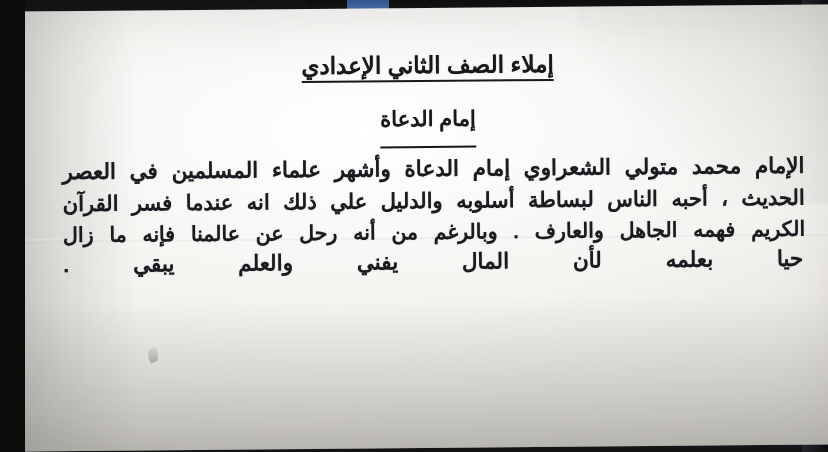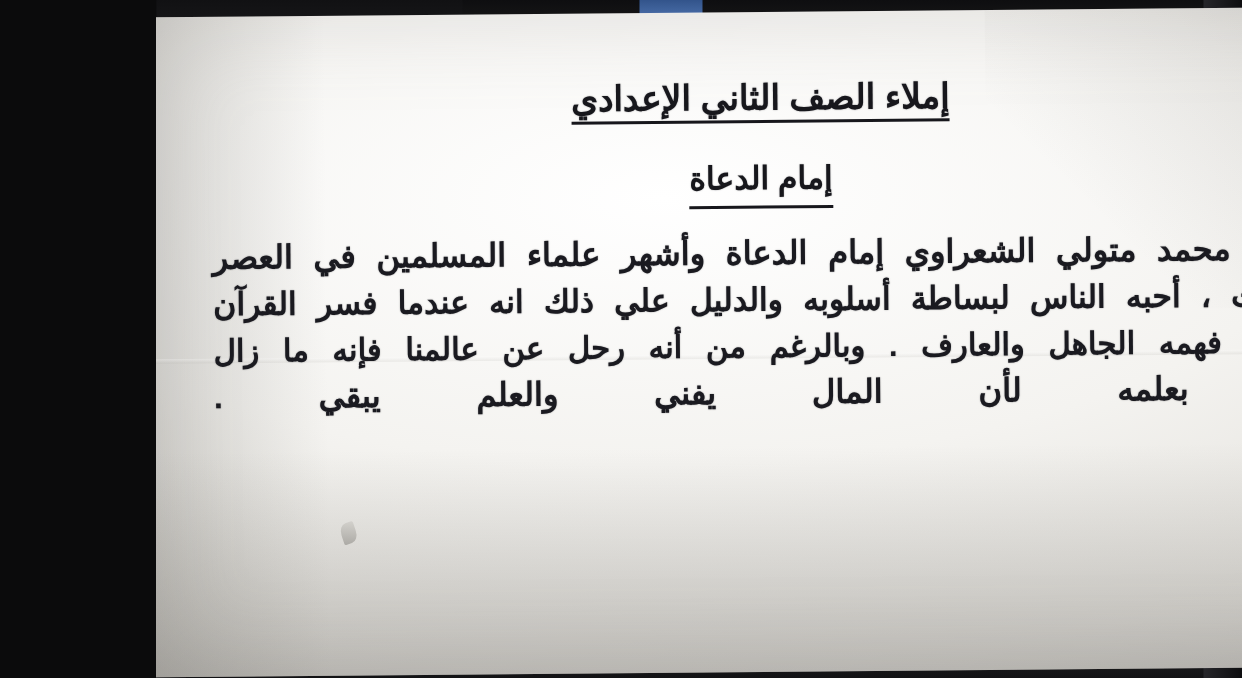--- a/index.html
+++ b/index.html
@@ -2,21 +2,21 @@
 <html lang="ar" dir="rtl"><head>
 <meta charset="utf-8">
 <style>
   html, body {
     margin: 0;
     padding: 0;
     background: #0b0b0c;
   }
   #page {
     position: relative;
-    width: 724px;
+    width: 803px;
     height: 452px;
     overflow: hidden;
     background: #0c0c0e;
     font-family: "Liberation Sans", sans-serif;
   }
 
   
   .desk-top-left {
     position: absolute;
     left: 0; top: 0;
@@ -128,21 +128,21 @@
     top: 99px;
     left: 0; right: 0;
     text-align: center;
     font-size: 21px;
     font-weight: bold;
     color: #17171c;
     text-shadow: 0 0 1px rgba(25,25,30,0.4);
   }
   .subtitle span {
     border-bottom: 2px solid #17171c;
-    padding-bottom: 6px;
+    padding-bottom: 16px;
   }
   .body {
     position: absolute;
     top: 146px;
     right: 34px;
     width: 742px;
     text-align: justify;
     text-align-last: justify;
     font-size: 21.5px;
     font-weight: bold;

